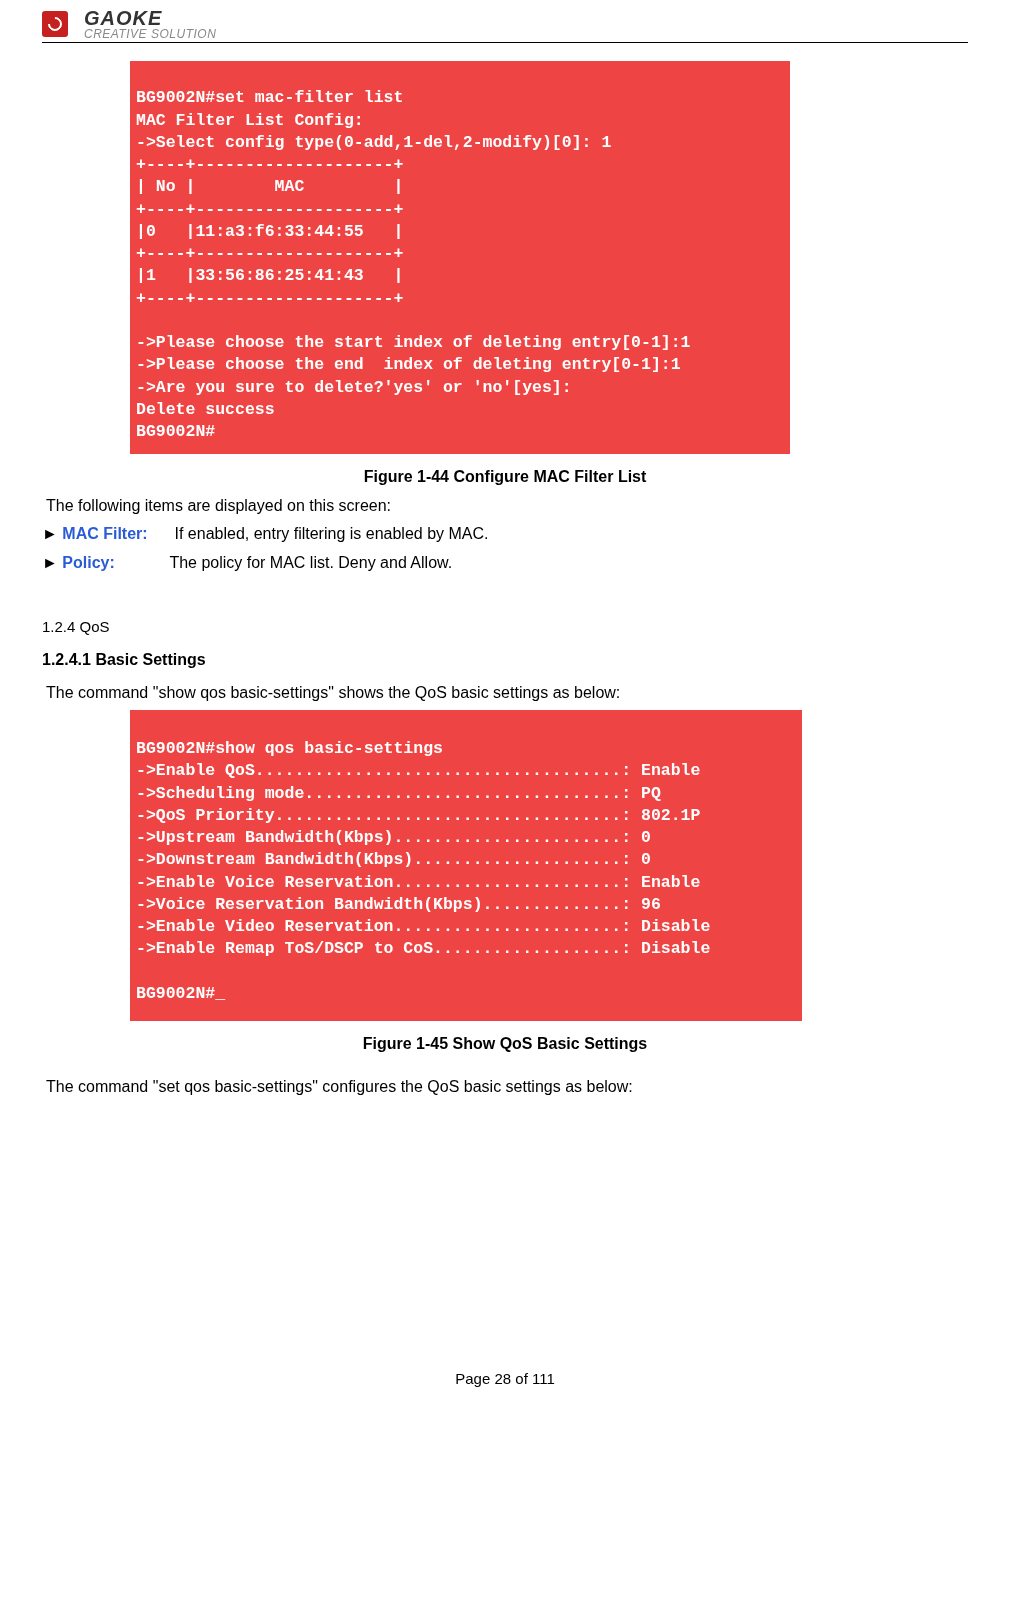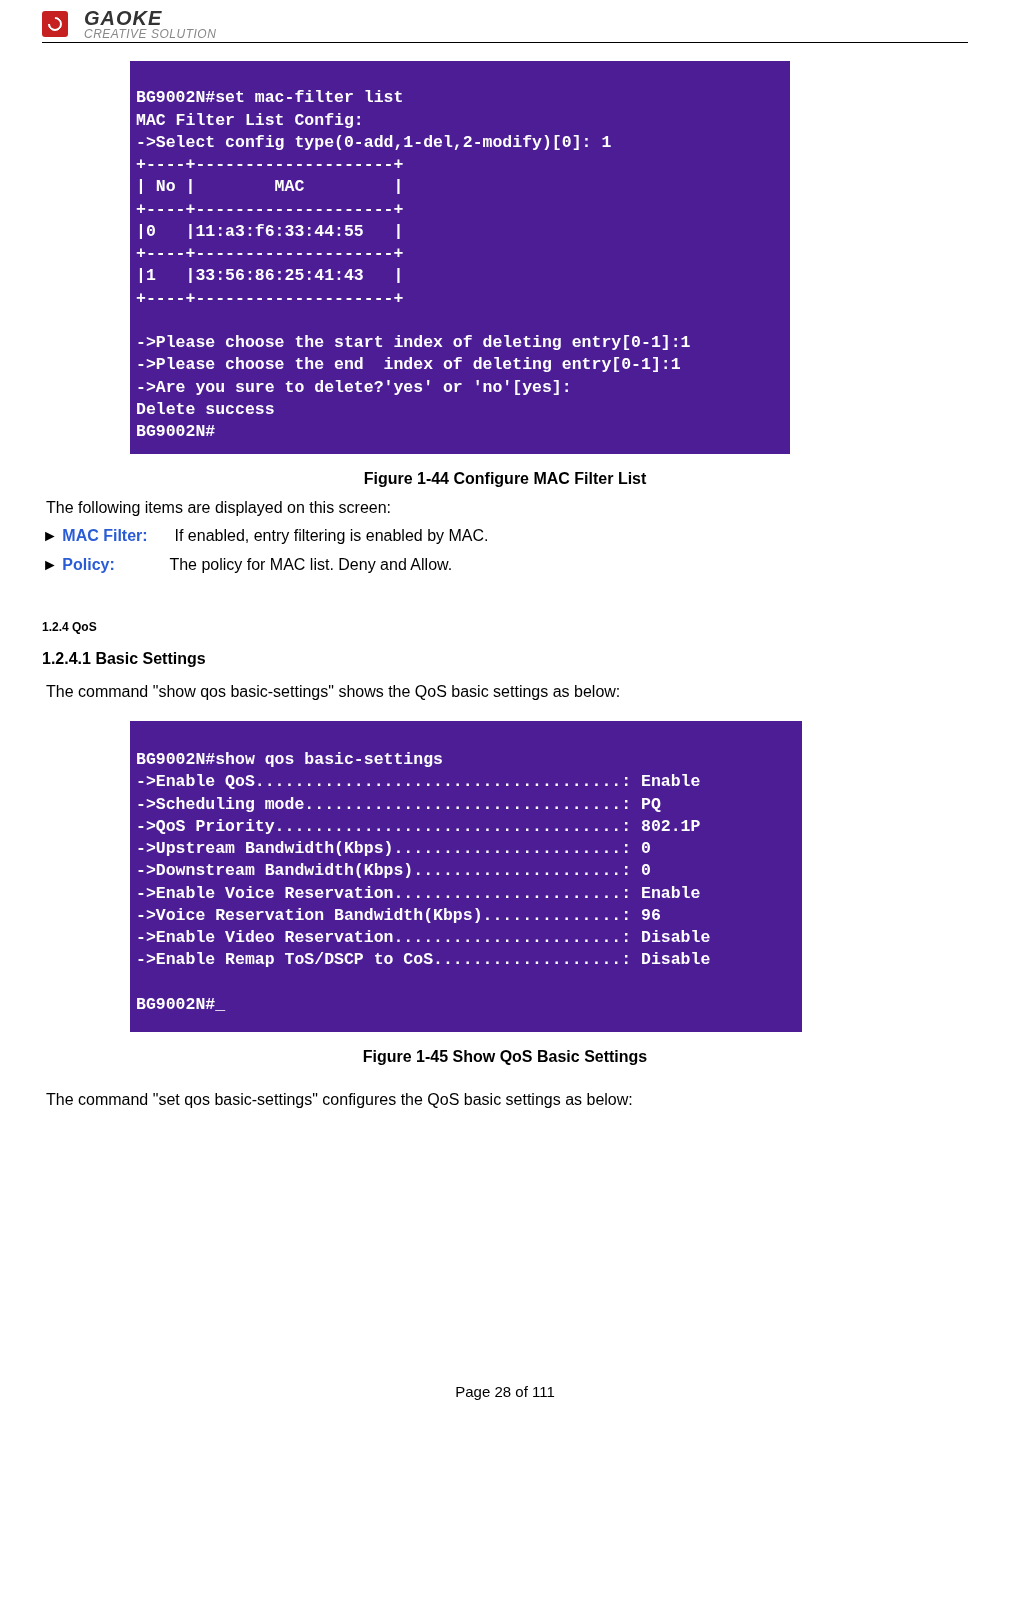--- a/index.html
+++ b/index.html
@@ -46,28 +46,28 @@
   .logo-txt { display:flex; flex-direction:column; line-height:1; }
   .logo-main { font-weight:700; font-size:20px; letter-spacing:1px; color:#333;}
   .logo-sub { font-size:12px; color:#888; letter-spacing:0.5px;}
   .header-title {
     flex:1;
     text-align:center;
     font-size:15px;
     padding-right:80px;
   }
   .terminal {
-    background:#4c1d95;
+    background:#ef4444;
     color:#fff;
     font-family: "Courier New", monospace;
     font-size:16.5px;
     font-weight:bold;
     line-height:1.35;
     white-space:pre;
-    margin:16px auto;
+    margin:0 auto;
   }
   .term1 { width:660px; padding:4px 6px 10px 6px; margin-left:88px; }
   .term2 { width:672px; padding:6px 2px 16px 6px; margin-left:88px; }
   .fig-caption {
     text-align:center;
     font-weight:700;
     font-size:16px;
     margin:14px 0 8px 0;
   }
   .body-text {
@@ -78,22 +78,22 @@
   .bullet-row {
     font-size:16px;
     margin:4px 0;
     line-height:1.55;
   }
   .arrow { color:#000; }
   .key-label { color:#2a5cd6; font-weight:700; }
   .key-gap1 { display:inline-block; width:18px; }
   .key-gap2 { display:inline-block; width:46px; }
   .section-h {
-    font-size:12px;
-    font-weight:700;
+    font-size:15px;
+    font-weight:400;
     margin:42px 0 16px 0;
   }
   .subsection-h {
     font-size:16px;
     font-weight:700;
     margin:16px 0 12px 0;
   }
   .footer {
     text-align:center;
     font-size:15px;

